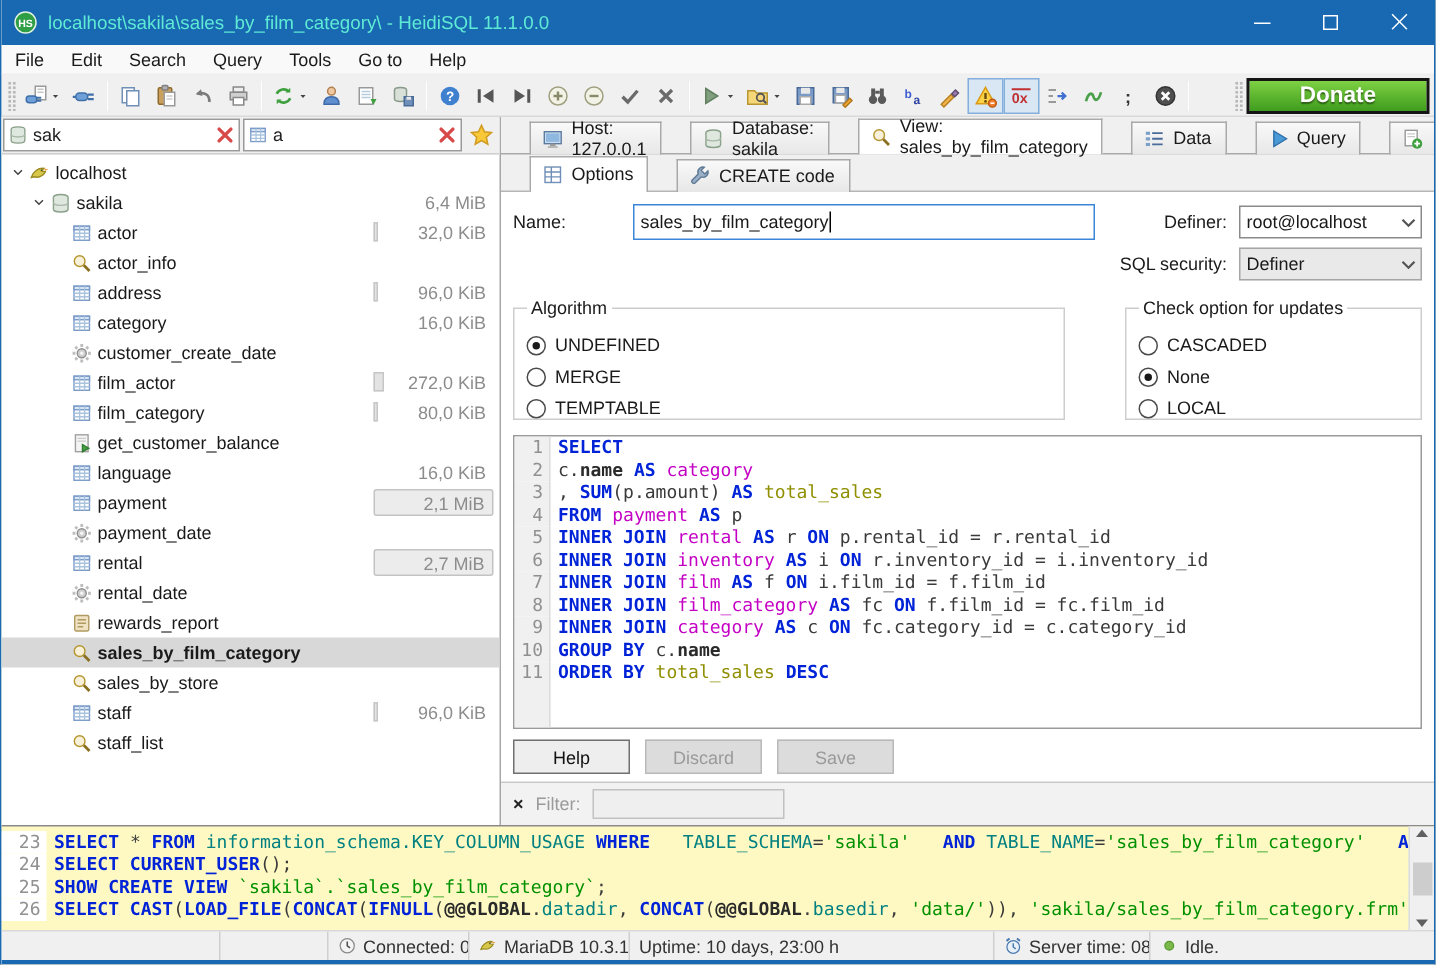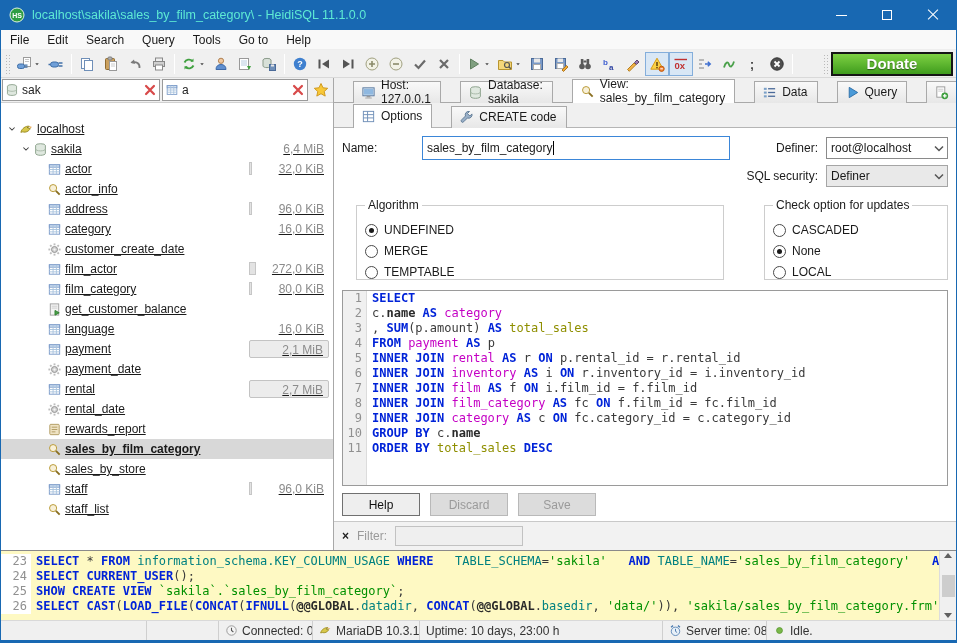--- a/index.html
+++ b/index.html
@@ -31,21 +31,21 @@
   .donate-btn { width:122px; height:24px; margin-right:3px; border:2px solid #151515; background:linear-gradient(#7ed143,#3f9c1d); color:#fff; font-weight:bold; font-size:15px; display:flex; align-items:center; justify-content:center; text-shadow:0 1px 1px rgba(0,0,0,.45); }
   
   .content { flex:1 1 auto; display:flex; min-height:0; background:#fef9c3; }
   .left-panel { width:333px; flex:0 0 auto; background:#fff; border-right:1px solid #a8a8a8; display:flex; flex-direction:column; }
   .filter-row { height:25px; display:flex; align-items:stretch; background:#f0f0f0; border-bottom:1px solid #d0d0d0; }
   .filter-box { flex:1 1 auto; display:flex; align-items:center; background:#fff; border:1px solid #9a9a9a; margin:1px; padding:0 2px; font-size:12px; color:#222; }
   .filter-box .ficon { margin-right:3px; display:flex; }
   .filter-box .fval { flex:1 1 auto; }
   .filter-box .fclear { display:flex; }
   .filter-star { width:24px; display:flex; align-items:center; justify-content:center; }
-  .tree { flex:1 1 auto; overflow:hidden; padding-top:16px; font-size:12px; color:#1a1a1a;text-decoration:underline; }
+  .tree { flex:1 1 auto; overflow:hidden; padding-top:2px; font-size:12px; color:#1a1a1a; }
   .tree-row { height:20px; display:flex; align-items:center; white-space:nowrap; }
   .tree-row.selected { background:#d8d8d8; }
   .tree-row.selected .tlabel { font-weight:bold; }
   .tree-row .chev { width:14px; display:flex; justify-content:center; flex:0 0 auto; }
   .tree-row .ticon { width:18px; display:flex; flex:0 0 auto; }
   .tree-row .tlabel { flex:1 1 auto; overflow:hidden; }
   .size-cell { position:relative; width:80px; flex:0 0 auto; text-align:right; color:#8c8c8c; padding-right:5px; margin-right:4px; height:18px; line-height:18px; }
   .size-cell .size-bar { position:absolute; left:0; top:2px; height:13px; background:#e3e3e3; border:1px solid #c6c6c6; }
   .size-cell.size-full { border:1px solid #c3c3c3; background:#ececec; border-radius:2px; }
   .tree-row.selected .size-cell { color:#555; }
@@ -62,21 +62,21 @@
   .name-input { width:308px; height:24px; border:1px solid #3b86d8; background:#fff; display:flex; align-items:center; padding:0 4px; font-size:12px; }
   .caret-bar { display:inline-block; width:1px; height:14px; background:#000; margin-left:1px; }
   .lbl-definer { margin-left:auto; padding-right:8px; }
   .combo { width:122px; height:22px; border:1px solid #8a8a8a; background:#fff; display:flex; align-items:center; font-size:12px; padding-left:4px; }
   .combo .cval { flex:1 1 auto; }
   .combo .cbtn { width:16px; display:flex; justify-content:center; }
   .combo.gray { background:#e9e9e9; border-color:#a5a5a5; }
   .form-row2 { display:flex; align-items:center; height:24px; margin-top:4px; font-size:12px; color:#1a1a1a; }
   .form-row2 .lbl-sec { margin-left:auto; padding-right:8px; }
   .fieldsets { display:flex; margin-top:10px; }
-  fieldset { border:1px solid #cdcdcd; padding:4px 8px 8px 8px; font-size:12px; color:#1a1a1a;margin-left:14px; }
+  fieldset { border:1px solid #cdcdcd; padding:4px 8px 8px 8px; font-size:12px; color:#1a1a1a; }
   fieldset legend { padding:0 3px; font-size:12px; }
   .fs-algorithm { width:368px; height:82px; }
   .fs-check { margin-left:40px; flex:1 1 auto; height:82px; }
   .radio-row { display:flex; align-items:flex-end; gap:6px; height:21px; }
   .radio { width:13px; height:13px; border:1px solid #4a4a4a; border-radius:50%; background:#fff; display:inline-flex; align-items:center; justify-content:center; flex:0 0 auto; }
   .radio.checked::after { content:""; width:5px; height:5px; border-radius:50%; background:#1a1a1a; }
   
   .sql-editor { margin-top:10px; height:196px; border:1px solid #9a9a9a; background:#fff; display:flex; flex-direction:column; overflow:hidden; font-family:"DejaVu Sans Mono", monospace; font-size:12px; }
   .code-line { display:flex; height:15px; line-height:15px; white-space:pre; }
   .code-line .ln { width:24px; flex:0 0 auto; text-align:right; padding-right:4px; color:#909090; background:#f0f0f0; border-right:1px solid #dcdcdc; }

